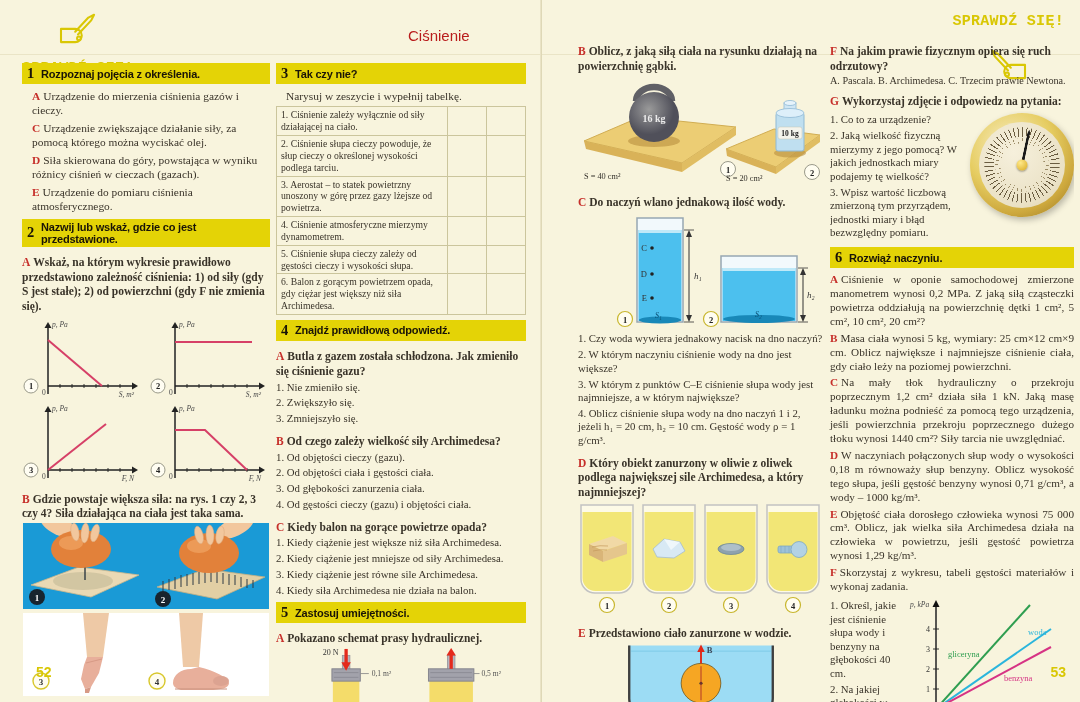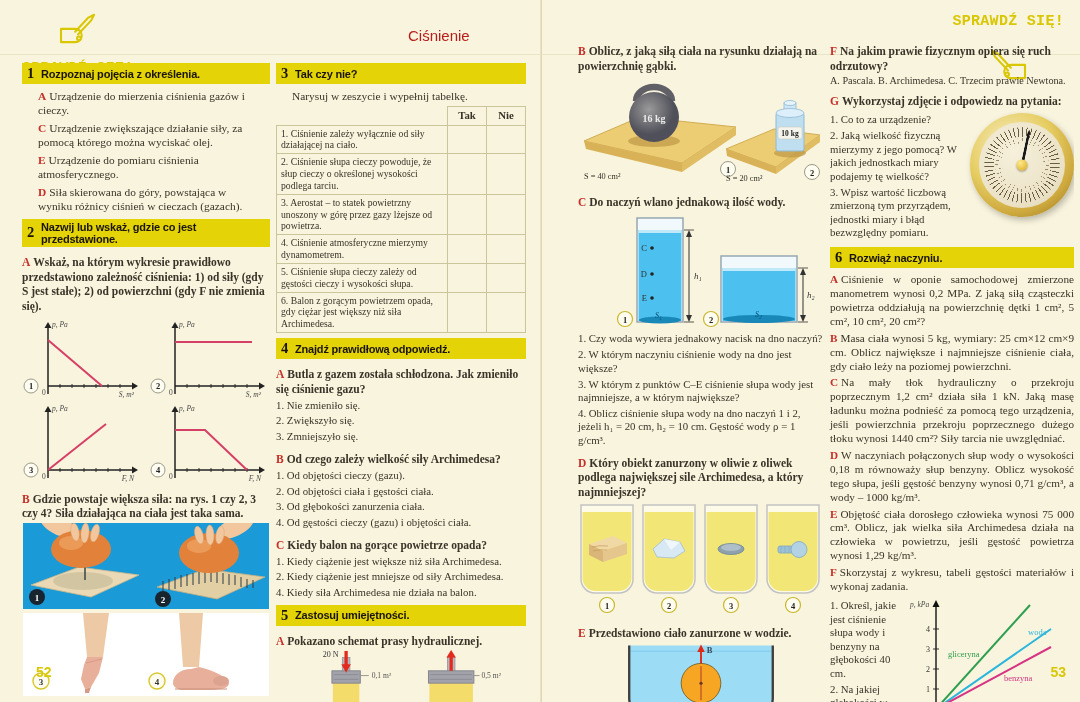--- a/index.html
+++ b/index.html
@@ -11,21 +11,21 @@
   .badge.right{right:16px;top:13px;}
   .title-center{position:absolute;left:408px;top:27px;font-size:15px;color:#b91c1c;font-family:"Liberation Sans",sans-serif;}
   .col{position:absolute;}
   .c1{left:22px;top:58px;width:248px;}
   .c2{left:276px;top:58px;width:250px;}
   .c3{left:578px;top:44px;width:246px;}
   .c4{left:830px;top:44px;width:244px;}
   .secbar{background:#e4d306;color:#191407;font-family:"Liberation Sans",sans-serif;font-weight:bold;display:flex;align-items:center;gap:7px;padding:2px 5px;font-size:11px;letter-spacing:-.2px;margin:5px 0 5px;}
   .secbar .num{font-size:14.5px;font-family:"Liberation Serif",serif;}
   .ltr{color:#c62f2a;font-weight:bold;margin-right:3px;}
-  .item{margin:3px 16px;font-size:11.4px;line-height:1.27;}
+  .item{margin:3px 10px;font-size:11.4px;line-height:1.27;}
   .q{margin:8px 0 2px;font-size:11.5px;font-weight:bold;line-height:1.28;}
   .opt{margin:2.2px 0;font-size:10.8px;line-height:1.26;}
   .optline{margin:2px 0 3px;font-size:10.2px;}
   .task{margin:3px 0;font-size:11.2px;line-height:1.24;text-align:justify;}
   .tn{border-collapse:collapse;width:100%;font-size:9.7px;line-height:1.22;margin-top:3px;}
   .tn td,.tn th{border:1px solid #cbc59c;padding:2px 4px;vertical-align:top;}
   .tn th{font-size:10.8px;text-align:center;font-family:"Liberation Serif",serif;}
   .tn th.blank{border:none;background:transparent;}
   .tn td.chk{width:30px;}
   .graphs{display:grid;grid-template-columns:1fr 1fr;gap:0 6px;margin:2px 0 0;}
@@ -80,22 +80,22 @@
   </svg>
 </div>
 
 <div class="col c1">
   <div class="secbar">
     <span class="num">1</span>
     <span class="sectitle">Rozpoznaj pojęcia z określenia.</span>
   </div>
   <p class="item"><span class="ltr">A</span><span>Urządzenie do mierzenia ciśnienia gazów i cieczy.</span></p>
   <p class="item"><span class="ltr">C</span><span>Urządzenie zwiększające działanie siły, za pomocą którego można wyciskać olej.</span></p>
+  <p class="item"><span class="ltr">D</span><span>Siła skierowana do góry, powstająca w wyniku różnicy ciśnień w cieczach (gazach).</span></p>
   <p class="item"><span class="ltr">E</span><span>Urządzenie do pomiaru ciśnienia atmosferycznego.</span></p>
-  <p class="item"><span class="ltr">D</span><span>Siła skierowana do góry, powstająca w wyniku różnicy ciśnień w cieczach (gazach).</span></p>
 
   <div class="secbar">
     <span class="num">2</span>
     <span class="sectitle">Nazwij lub wskaż, gdzie co jest przedstawione.</span>
   </div>
   <p class="q"><span class="ltr">A</span><span>Wskaż, na którym wykresie prawidłowo przedstawiono zależność ciśnienia: 1) od siły (gdy S jest stałe); 2) od powierzchni (gdy F nie zmienia się).</span></p>
 
   <div class="graphs">
     <svg width="118" height="84" viewBox="0 0 118 84">
       <circle class="gnumc" cx="9" cy="70" r="7"></circle>
@@ -216,25 +216,20 @@
 </div>
 
 <div class="col c2">
   <div class="secbar">
     <span class="num">3</span>
     <span class="sectitle">Tak czy nie?</span>
   </div>
   <p class="item">Narysuj w zeszycie i wypełnij tabelkę.</p>
   <table class="tn">
     <tbody>
-        <tr>
-          <th class="blank"></th>
-          <th>Tak</th>
-          <th>Nie</th>
-        </tr>
     <tr>
           <td>1. Ciśnienie zależy wyłącznie od siły działającej na ciało.</td>
           <td class="chk"></td>
           <td class="chk"></td>
         </tr>
     <tr>
           <td>2. Ciśnienie słupa cieczy powoduje, że słup cieczy o określonej wysokości podlega tarciu.</td>
           <td class="chk"></td>
           <td class="chk"></td>
         </tr>
@@ -270,20 +265,21 @@
   <p class="opt">2. Zwiększyło się.</p>
   <p class="opt">3. Zmniejszyło się.</p>
   <p class="q"><span class="ltr">B</span><span>Od czego zależy wielkość siły Archimedesa?</span></p>
   <p class="opt">1. Od objętości cieczy (gazu).</p>
   <p class="opt">2. Od objętości ciała i gęstości ciała.</p>
   <p class="opt">3. Od głębokości zanurzenia ciała.</p>
   <p class="opt">4. Od gęstości cieczy (gazu) i objętości ciała.</p>
   <p class="q"><span class="ltr">C</span><span>Kiedy balon na gorące powietrze opada?</span></p>
   <p class="opt">1. Kiedy ciążenie jest większe niż siła Archimedesa.</p>
   <p class="opt">2. Kiedy ciążenie jest mniejsze od siły Archimedesa.</p>
+  <p class="opt">3. Kiedy ciążenie jest równe sile Archimedesa.</p>
   <p class="opt">4. Kiedy siła Archimedesa nie działa na balon.</p>
 
   <div class="secbar">
     <span class="num">5</span>
     <span class="sectitle">Zastosuj umiejętności.</span>
   </div>
   <p class="q"><span class="ltr">A</span><span>Pokazano schemat prasy hydraulicznej.</span></p>
 
   <svg width="232" height="106" viewBox="0 -6 232 112" style="display:block;margin:0 auto;">
     <rect x="44" y="24" width="28" height="56" fill="#f4dc6a"></rect>

